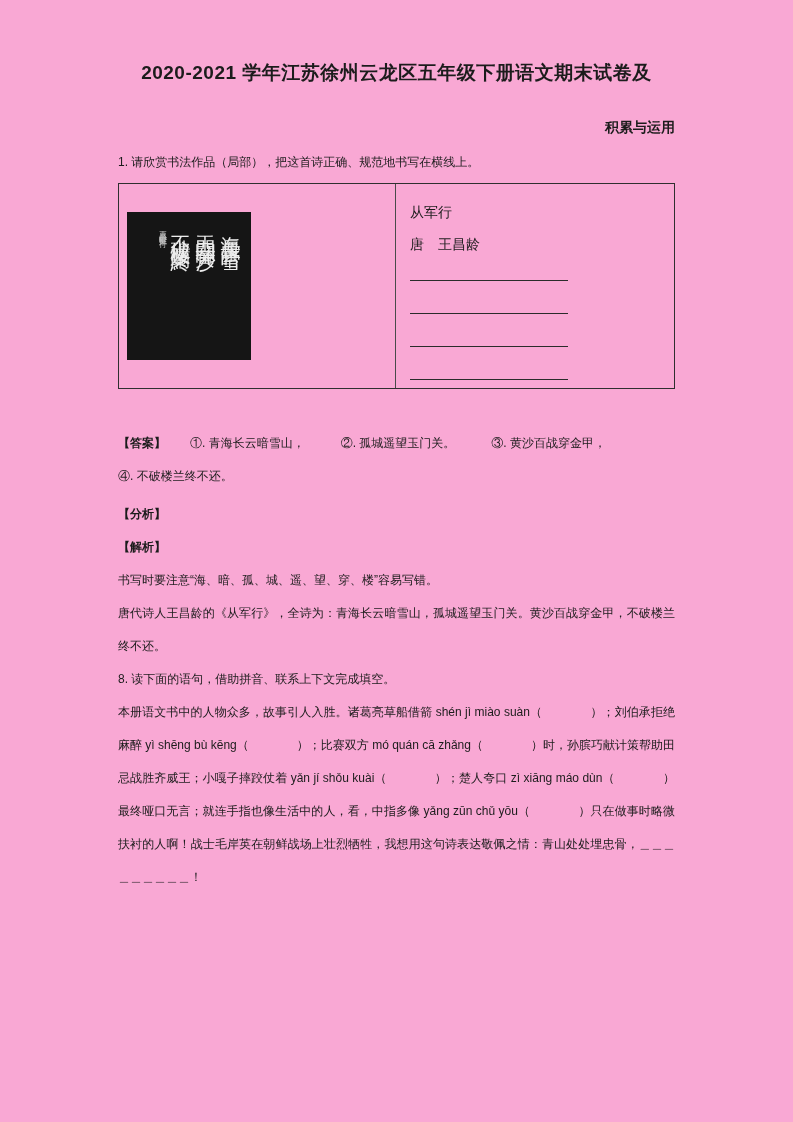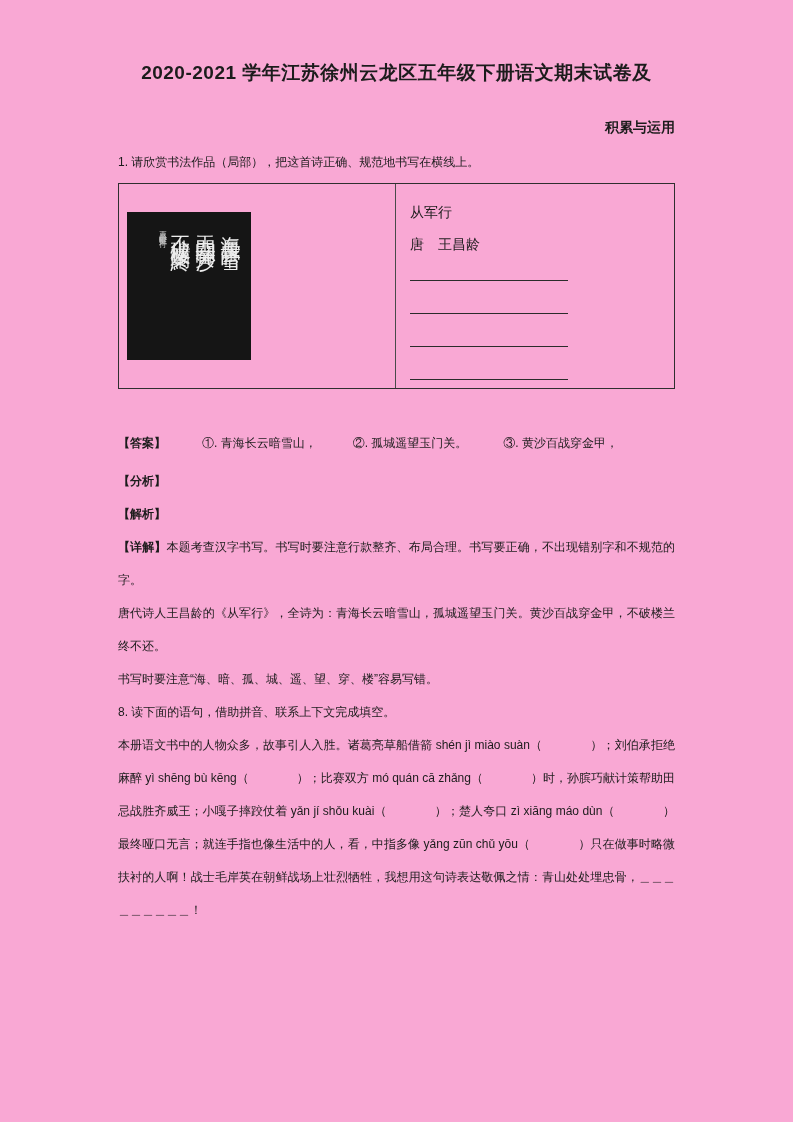--- a/index.html
+++ b/index.html
@@ -31,21 +31,21 @@
     text-align:right;
   }
   p.body-line {
     font-size:12px;
     line-height:33px;
     margin:0;
     text-align:justify;
   }
   .q-prompt { margin-bottom:6px; }
   .bold-label { font-weight:700; }
-  .ans-label { font-weight:700; margin-right:36px; }
+  .ans-label { font-weight:700; margin-right:24px; }
 
   
   .qbox {
     border:1px solid #2f2f2f;
     height:206px;
     display:flex;
     margin:4px 0 38px 0;
     box-sizing:border-box;
   }
   .qbox-left { width:276px; position:relative; }
@@ -115,27 +115,27 @@
       <div class="poem-title">从军行</div>
       <div class="poem-author">唐　王昌龄</div>
       <div class="write-line"></div>
       <div class="write-line"></div>
       <div class="write-line"></div>
       <div class="write-line"></div>
     </div>
   </div>
 
   <p class="body-line"><span class="ans-label">【答案】</span><span>①. 青海长云暗雪山，　　　②. 孤城遥望玉门关。　　　③. 黄沙百战穿金甲，</span></p>
+  <p class="body-line">④. 不破楼兰终不还。</p>
 
   <div class="gap-sm"></div>
 
   <p class="body-line bold-label">【分析】</p>
   <p class="body-line bold-label">【解析】</p>
 
-  <p class="body-line"><span class="bold-label">【详解】</span><span>本题考查汉字书写。书写时要注意行款整齐、布局合理。书写要正确，不出现错别字和不规范的字。</span></p>
 
+  <p class="body-line">书写时要注意“海、暗、孤、城、遥、望、穿、楼”容易写错。</p>
   <p class="body-line">唐代诗人王昌龄的《从军行》，全诗为：青海长云暗雪山，孤城遥望玉门关。黄沙百战穿金甲，不破楼兰终不还。</p>
-  <p class="body-line">书写时要注意“海、暗、孤、城、遥、望、穿、楼”容易写错。</p>
 
   <p class="body-line">8. 读下面的语句，借助拼音、联系上下文完成填空。</p>
   <p class="body-line">本册语文书中的人物众多，故事引人入胜。诸葛亮草船借箭 shén jì miào suàn（　　　　）；刘伯承拒绝麻醉 yì shēng bù kēng（　　　　）；比赛双方 mó quán cā zhǎng（　　　　）时，孙膑巧献计策帮助田忌战胜齐威王；小嘎子摔跤仗着 yǎn jí shǒu kuài（　　　　）；楚人夸口 zì xiāng máo dùn（　　　　）最终哑口无言；就连手指也像生活中的人，看，中指多像 yǎng zūn chǔ yōu（　　　　）只在做事时略微扶衬的人啊！战士毛岸英在朝鲜战场上壮烈牺牲，我想用这句诗表达敬佩之情：青山处处埋忠骨，＿＿＿＿＿＿＿＿＿！</p>
 
 </div>
 
 </body></html>

